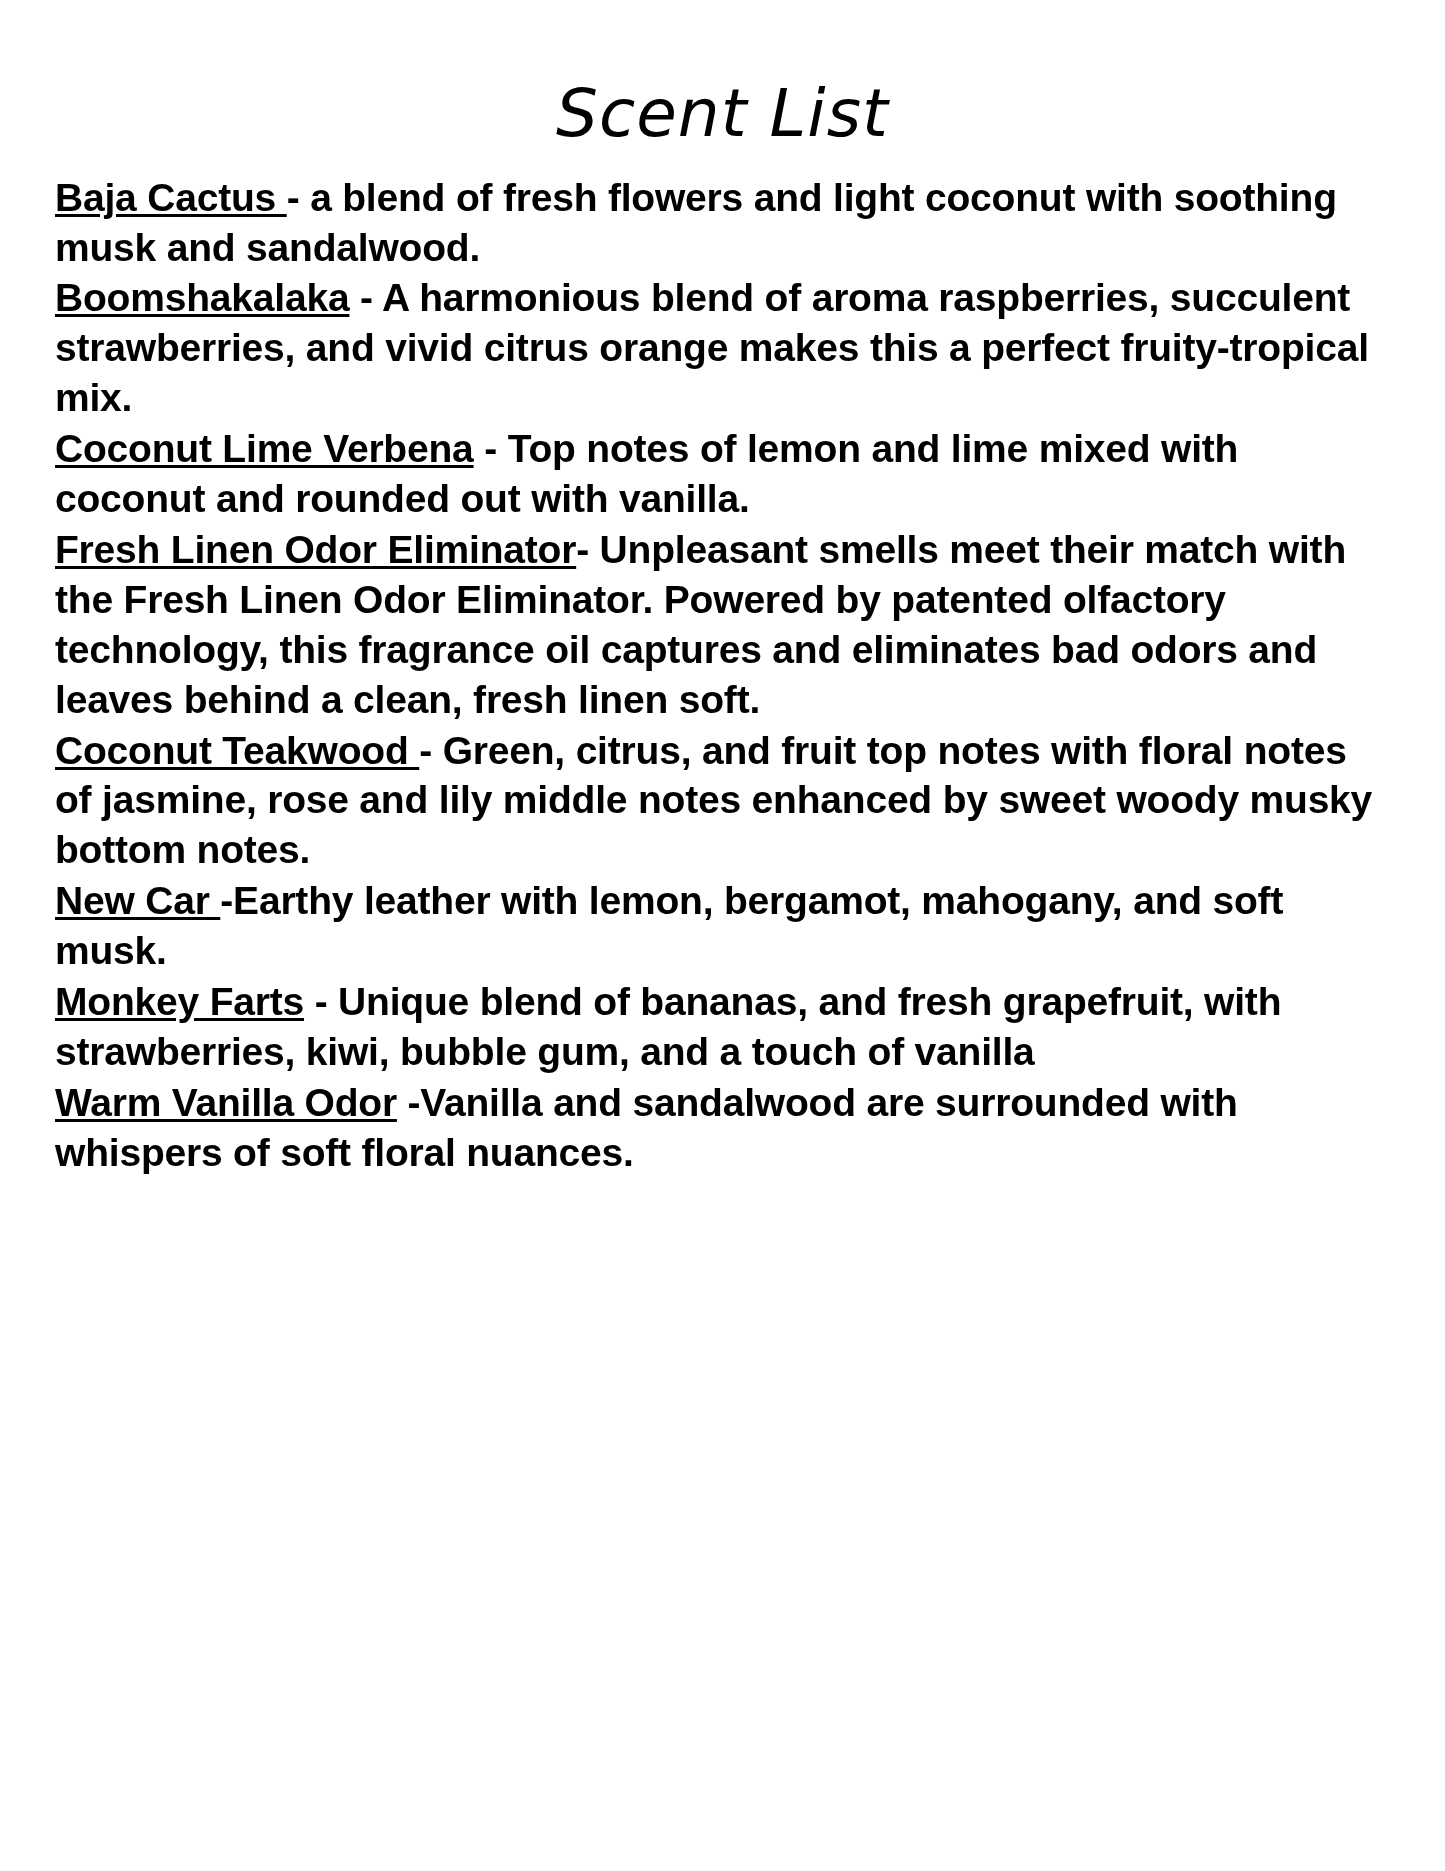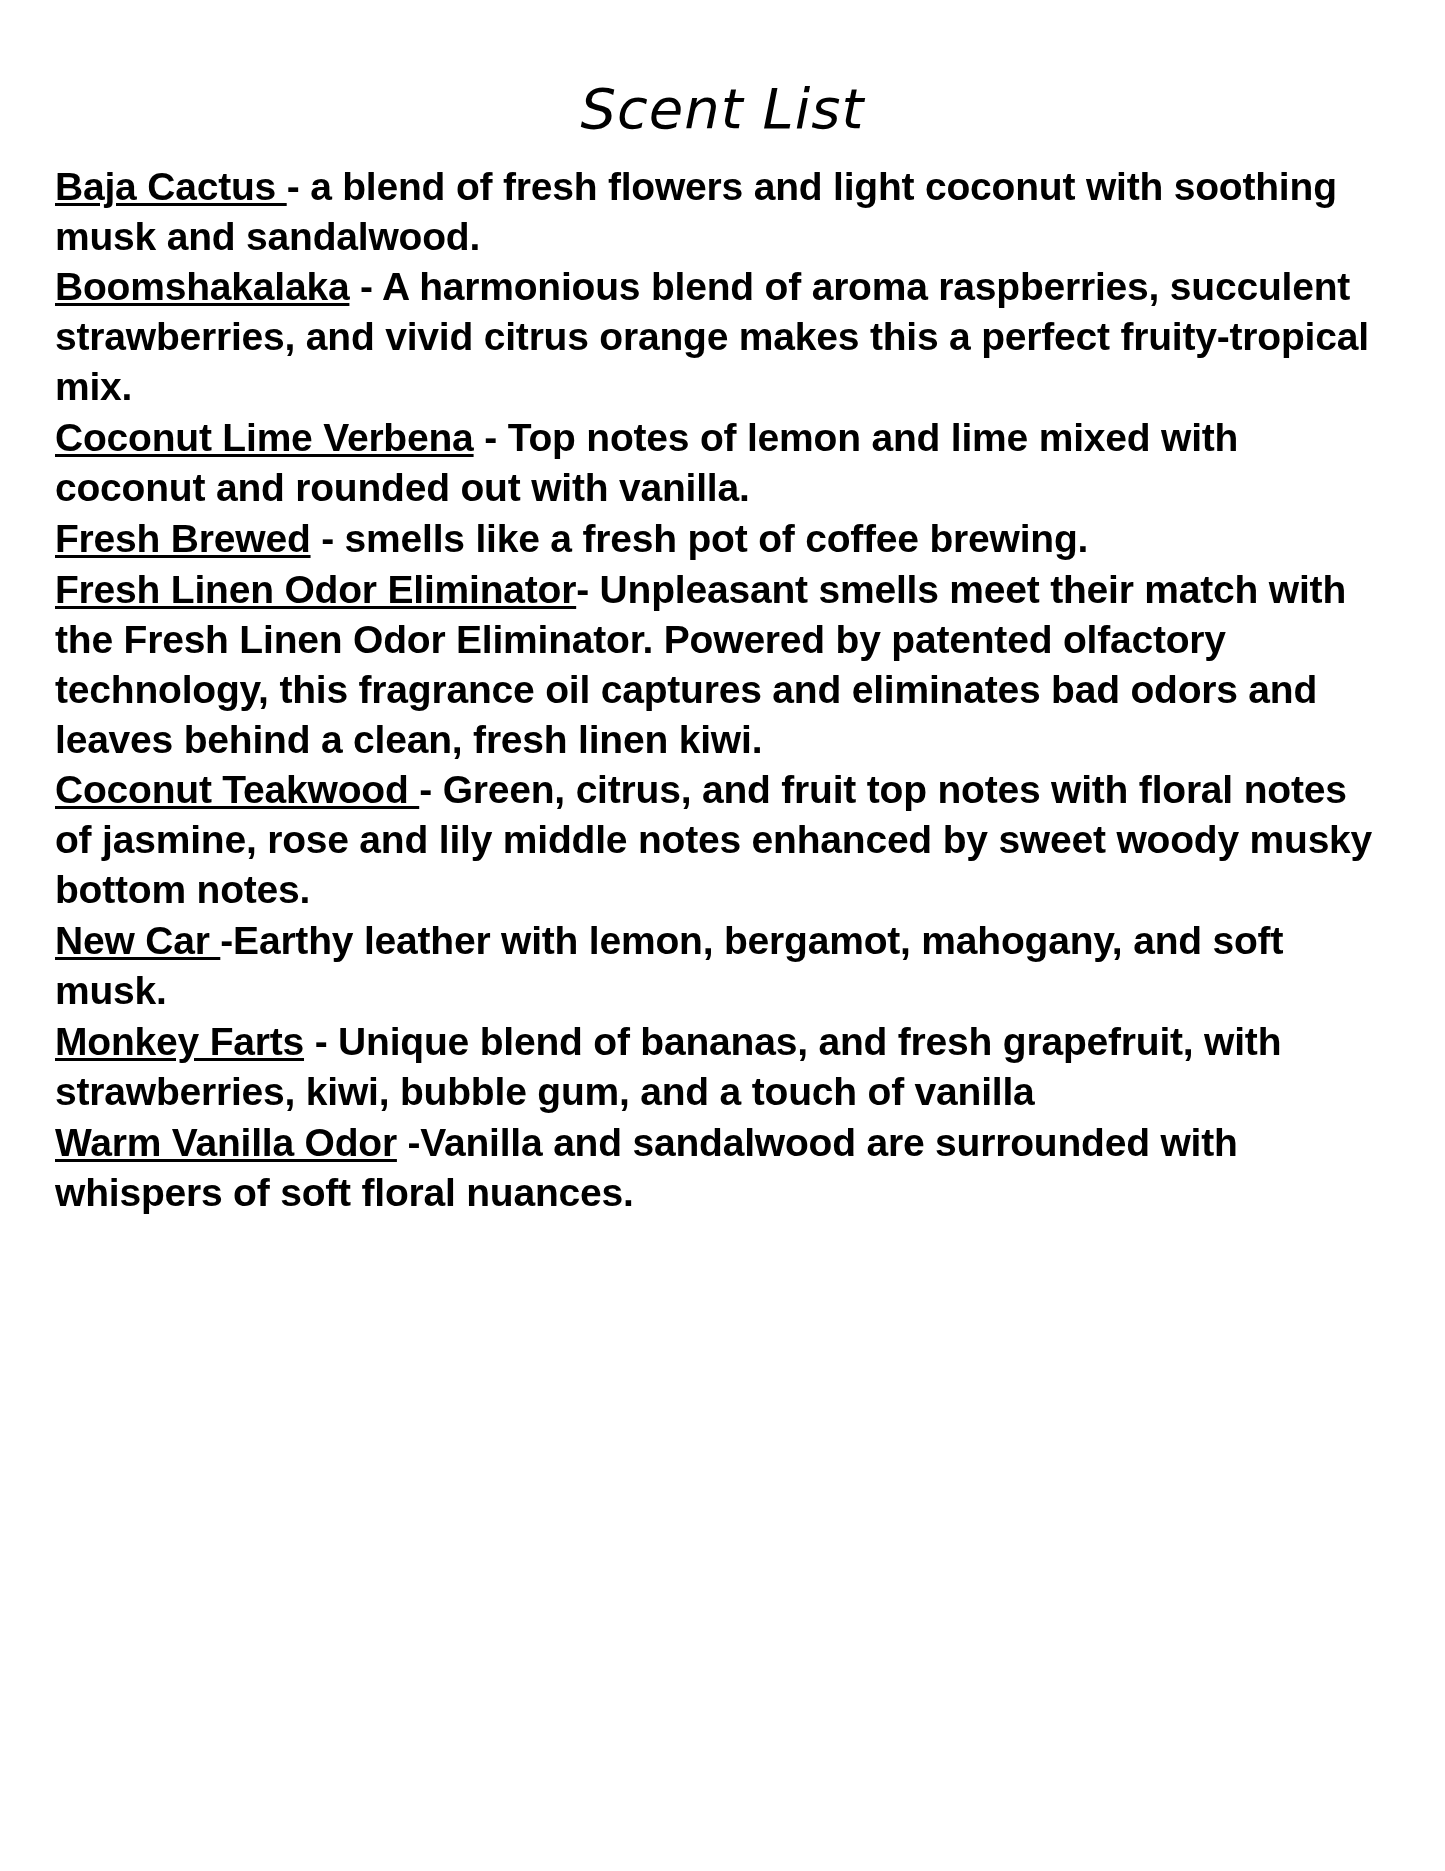--- a/index.html
+++ b/index.html
@@ -18,21 +18,21 @@
     position: relative;
     width: 1445px;
     height: 1871px;
     background: #ffffff;
     box-sizing: border-box;
     padding: 60px 55px 0 55px;
   }
   .doc-title {
     text-align: center;
     font-family: "DejaVu Sans", sans-serif;
-    font-size: 56px;
+    font-size: 66px;
     font-weight: 400;
     letter-spacing: 1px;
     font-style: italic;
     margin: 18px 0 22px 0;
     line-height: 1.1;
   }
   .scent-list {
     margin: 0;
     padding: 0;
     list-style: none;
@@ -65,24 +65,21 @@
     <li class="scent-entry">
       <span class="scent-name">Baja Cactus </span><span class="scent-desc">- a blend of fresh flowers and light coconut with soothing musk and sandalwood.</span>
     </li>
     <li class="scent-entry">
       <span class="scent-name">Boomshakalaka</span><span class="scent-desc"> - A harmonious blend of aroma raspberries, succulent strawberries, and vivid citrus orange makes this a perfect fruity-tropical mix.</span>
     </li>
     <li class="scent-entry">
       <span class="scent-name">Coconut Lime Verbena</span><span class="scent-desc"> - Top notes of lemon and lime mixed with coconut and rounded out with vanilla.</span>
     </li>
     <li class="scent-entry">
-      <span class="scent-name">Fresh Brewed</span><span class="scent-desc"> - smells like a fresh pot of coffee brewing.</span>
-    </li>
-    <li class="scent-entry">
-      <span class="scent-name">Fresh Linen Odor Eliminator</span><span class="scent-desc">- Unpleasant smells meet their match with the Fresh Linen Odor Eliminator. Powered by patented olfactory technology, this fragrance oil captures and eliminates bad odors and leaves behind a clean, fresh linen kiwi.</span>
+      <span class="scent-name">Fresh Linen Odor Eliminator</span><span class="scent-desc">- Unpleasant smells meet their match with the Fresh Linen Odor Eliminator. Powered by patented olfactory technology, this fragrance oil captures and eliminates bad odors and leaves behind a clean, fresh linen soft.</span>
     </li>
     <li class="scent-entry">
       <span class="scent-name">Coconut  Teakwood </span><span class="scent-desc">- Green, citrus, and fruit top notes with floral notes of jasmine, rose and lily middle notes enhanced by sweet woody musky bottom notes.</span>
     </li>
     <li class="scent-entry">
       <span class="scent-name">New Car </span><span class="scent-desc">-Earthy leather with lemon, bergamot, mahogany, and soft musk.</span>
     </li>
     <li class="scent-entry">
       <span class="scent-name">Monkey Farts</span><span class="scent-desc"> - Unique blend of bananas, and fresh grapefruit, with strawberries, kiwi, bubble gum, and a touch of vanilla</span>
     </li>

